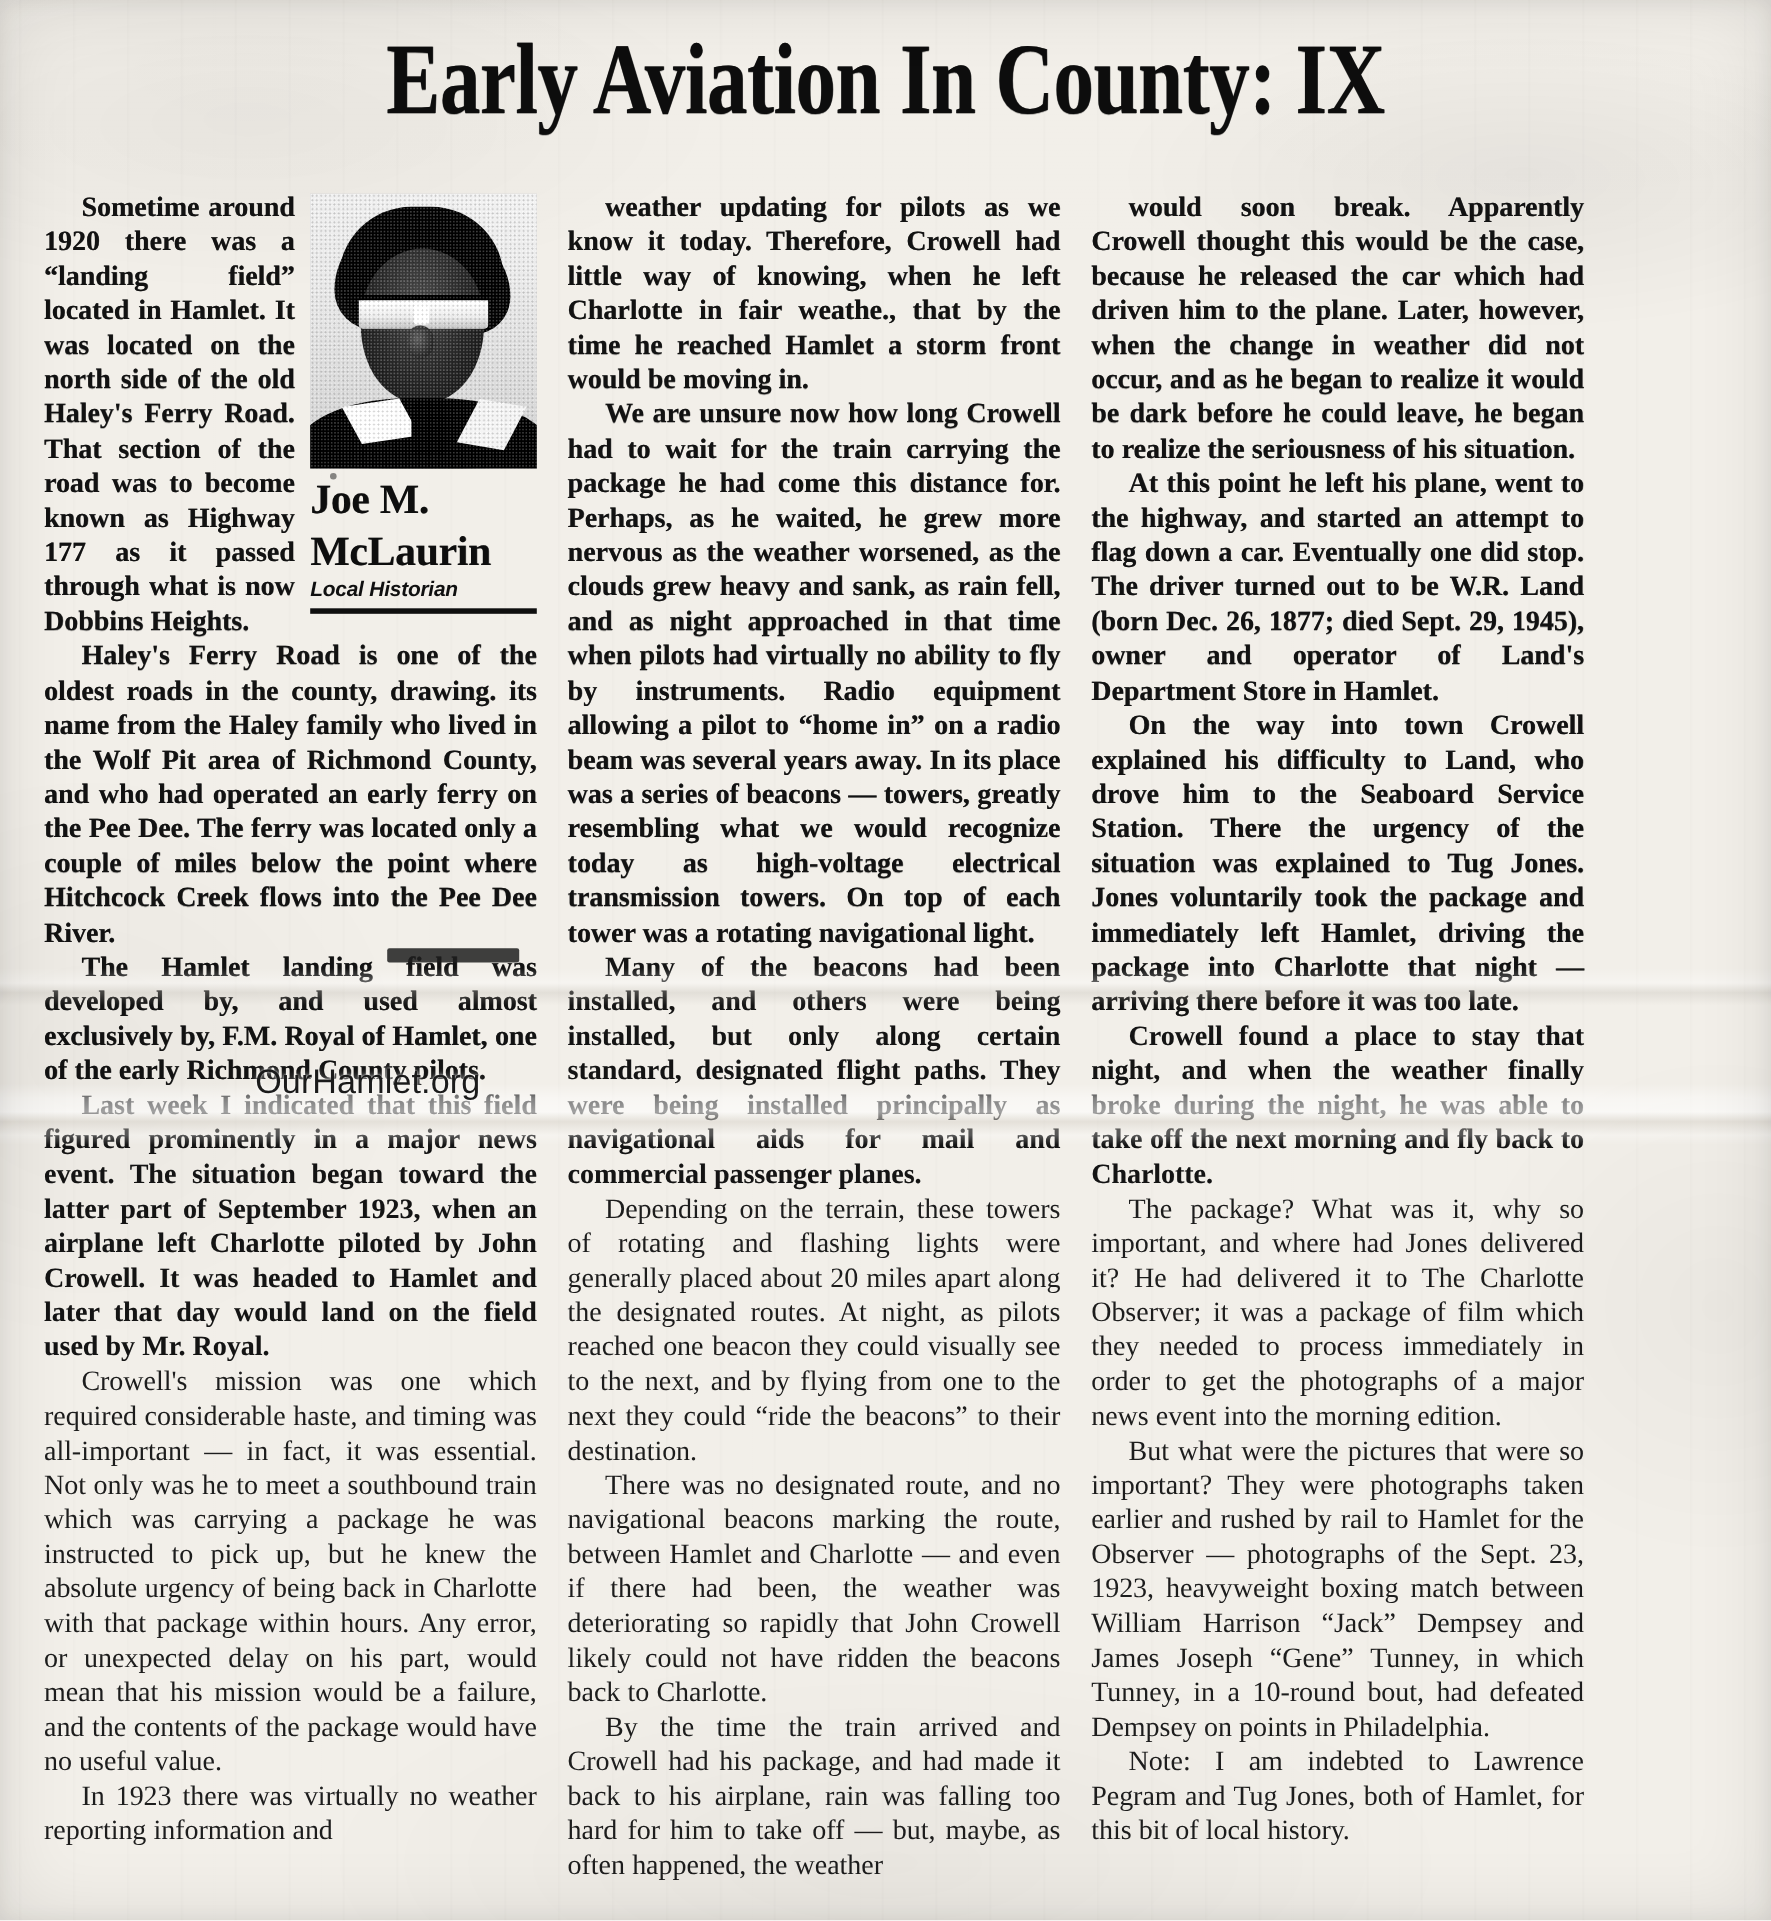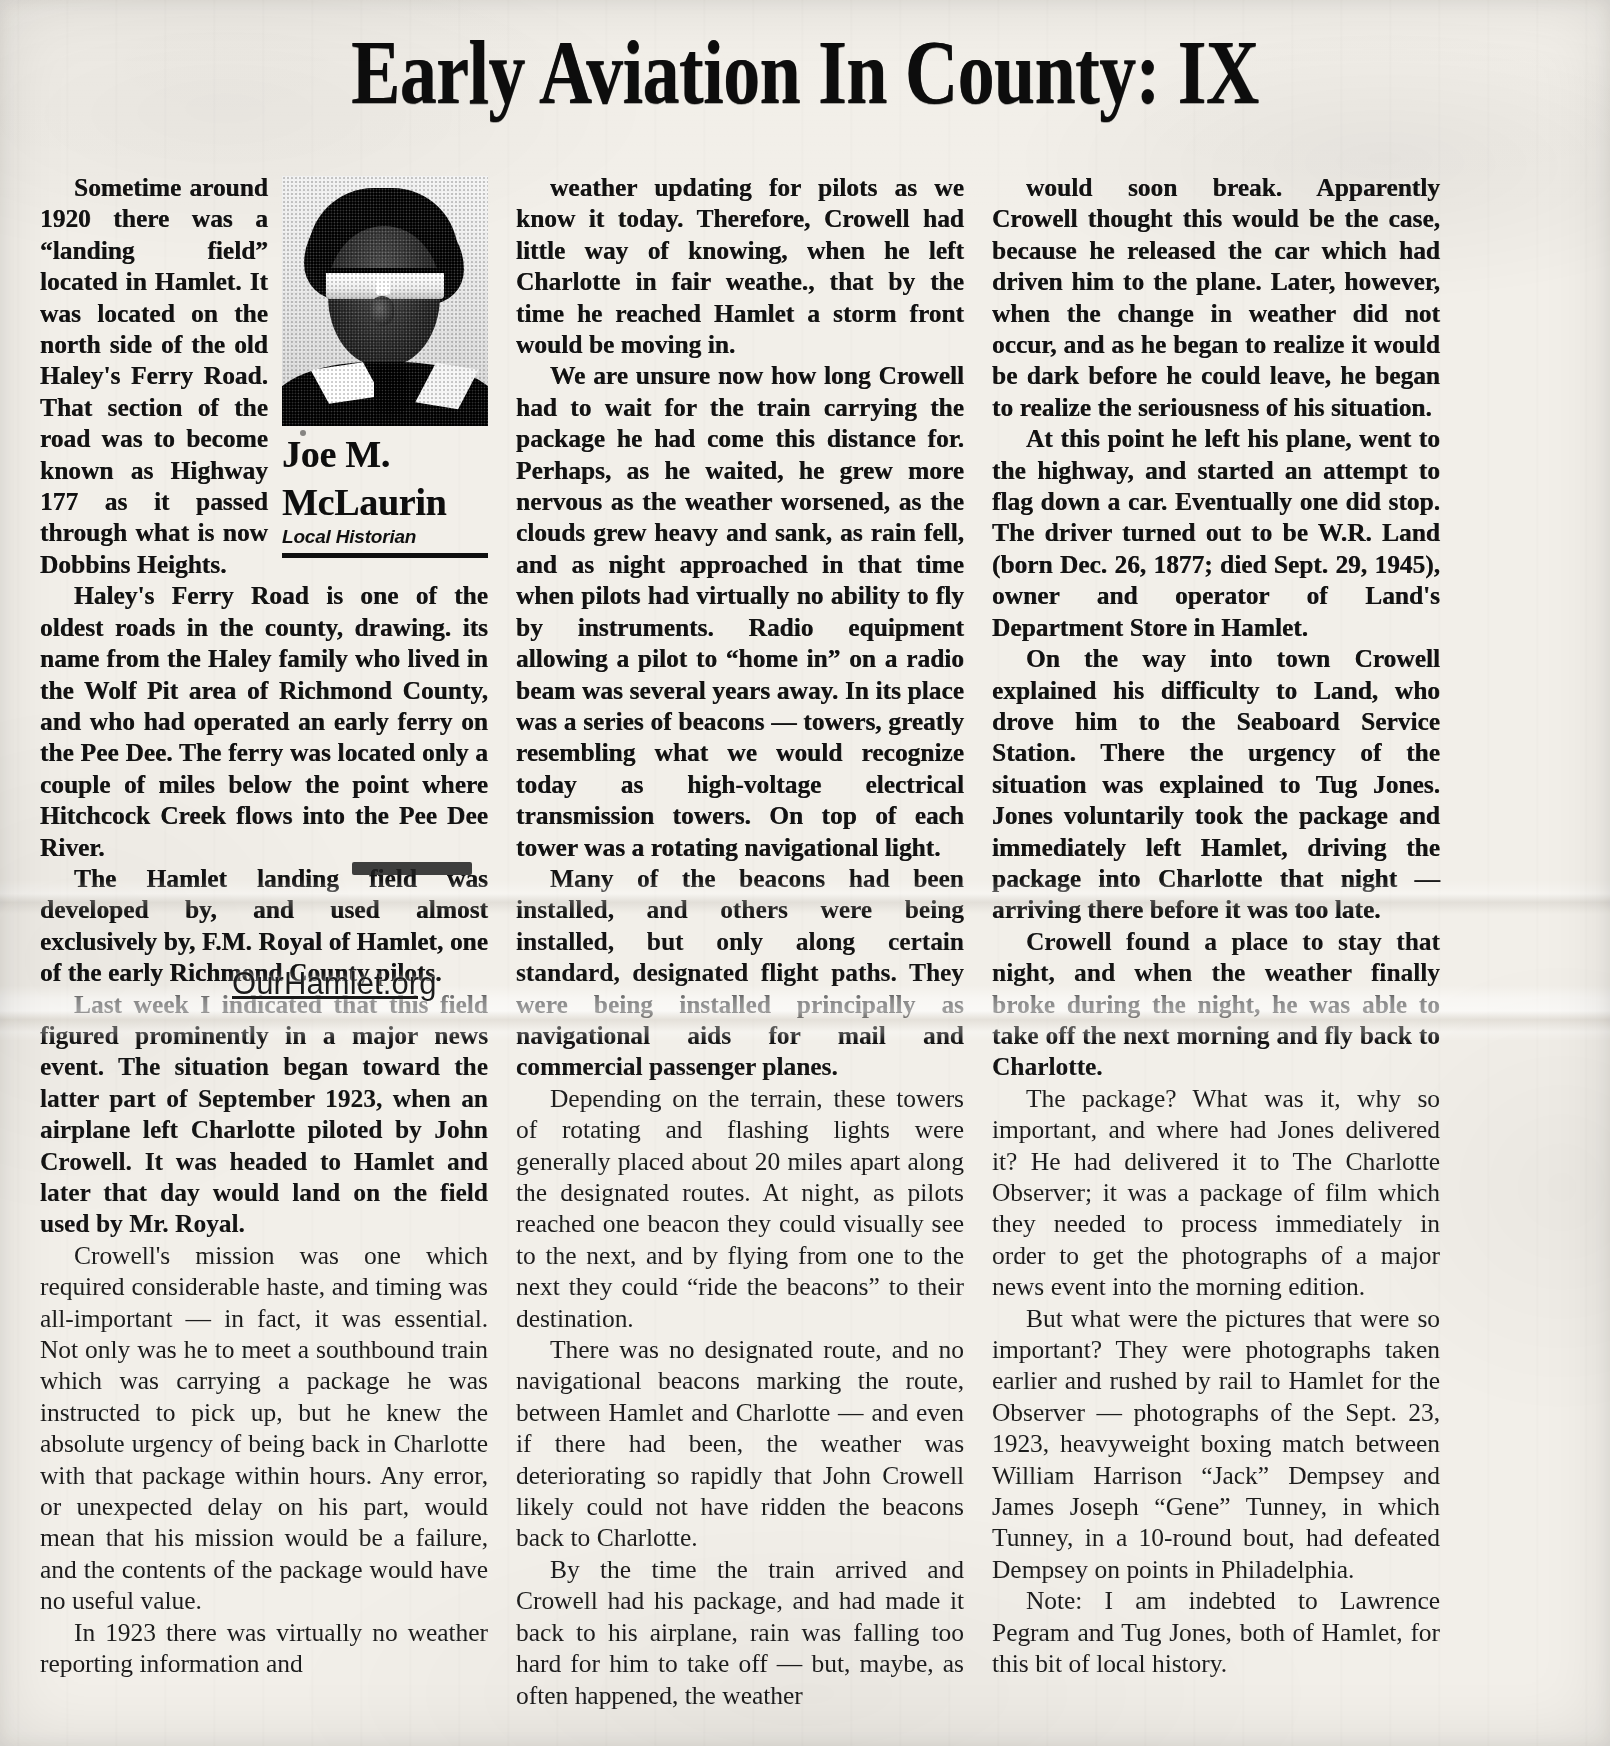--- a/index.html
+++ b/index.html
@@ -281,21 +281,20 @@
     left: 232px;
     top: 966px;
     z-index: 8;
     font-family: "Liberation Sans", "DejaVu Sans", sans-serif;
     font-size: 31px;
     font-weight: 400;
     color: #1b1b1b;
     letter-spacing: 0.1px;
     text-shadow: 0 0 2px rgba(255,255,255,0.85), 0 0 6px rgba(255,255,255,0.7);
     white-space: nowrap;
-    text-decoration: underline;
   }
 
   
   .blotch {
     position: absolute;
     z-index: 5;
     background: rgba(30,30,30,0.85);
     pointer-events: none;
   }
   .blotch.b1 { left: 352px; top: 862px; width: 120px; height: 13px; border-radius: 2px; }

